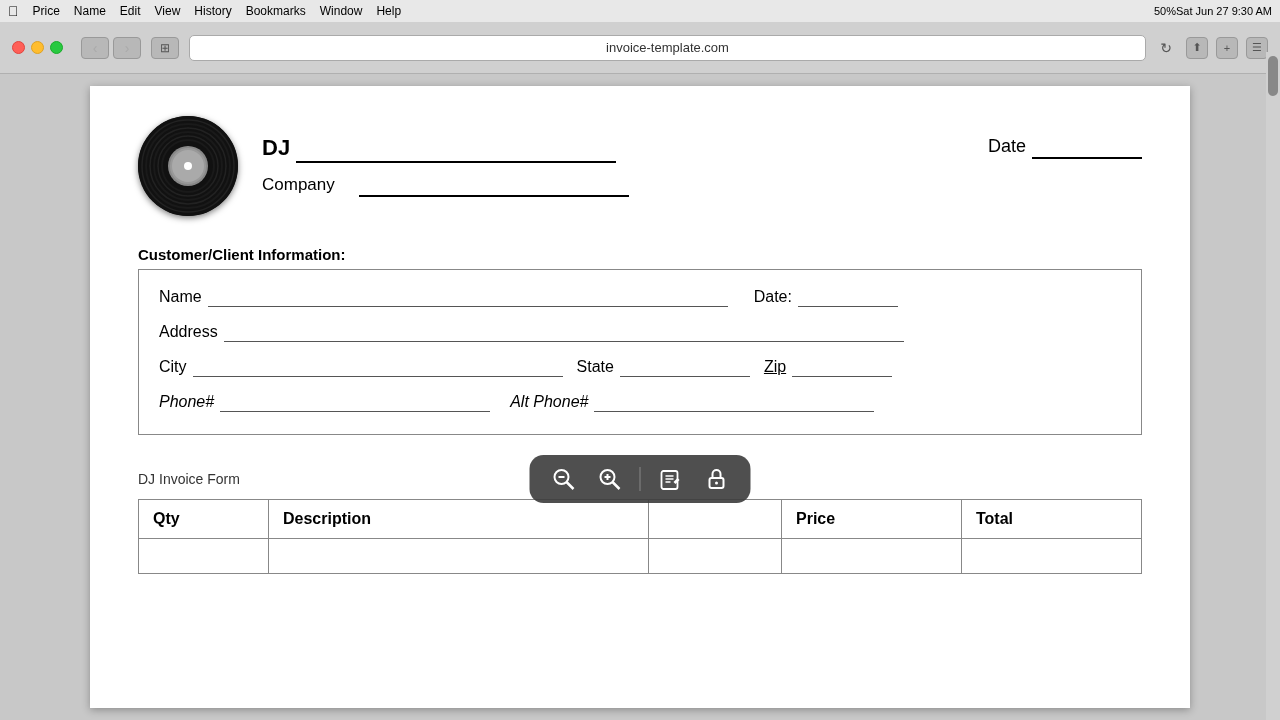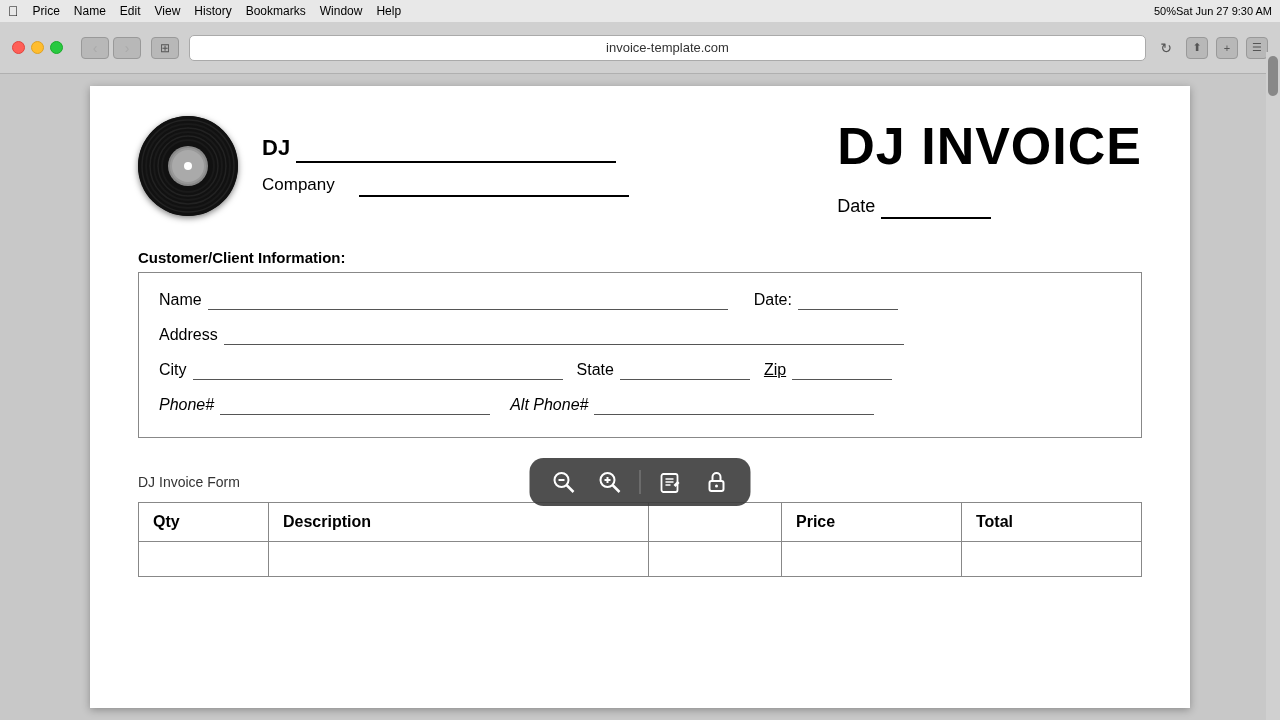--- a/index.html
+++ b/index.html
@@ -475,21 +475,20 @@
             <span class="dj-name-underline">&nbsp;</span>
           </div>
           <div class="company-line">
             <span>Company</span>
             <span class="company-underline">&nbsp;</span>
           </div>
         </div>
       </div>
 
       <div class="header-right">
-        <div class="invoice-title">DJ INVOICE</div>
         <div class="date-right">
           <span>Date</span>
           <span class="date-underline">&nbsp;</span>
         </div>
       </div>
     </div>
 
     <div class="section-label">Customer/Client Information:</div>
 
     <div class="customer-box">

